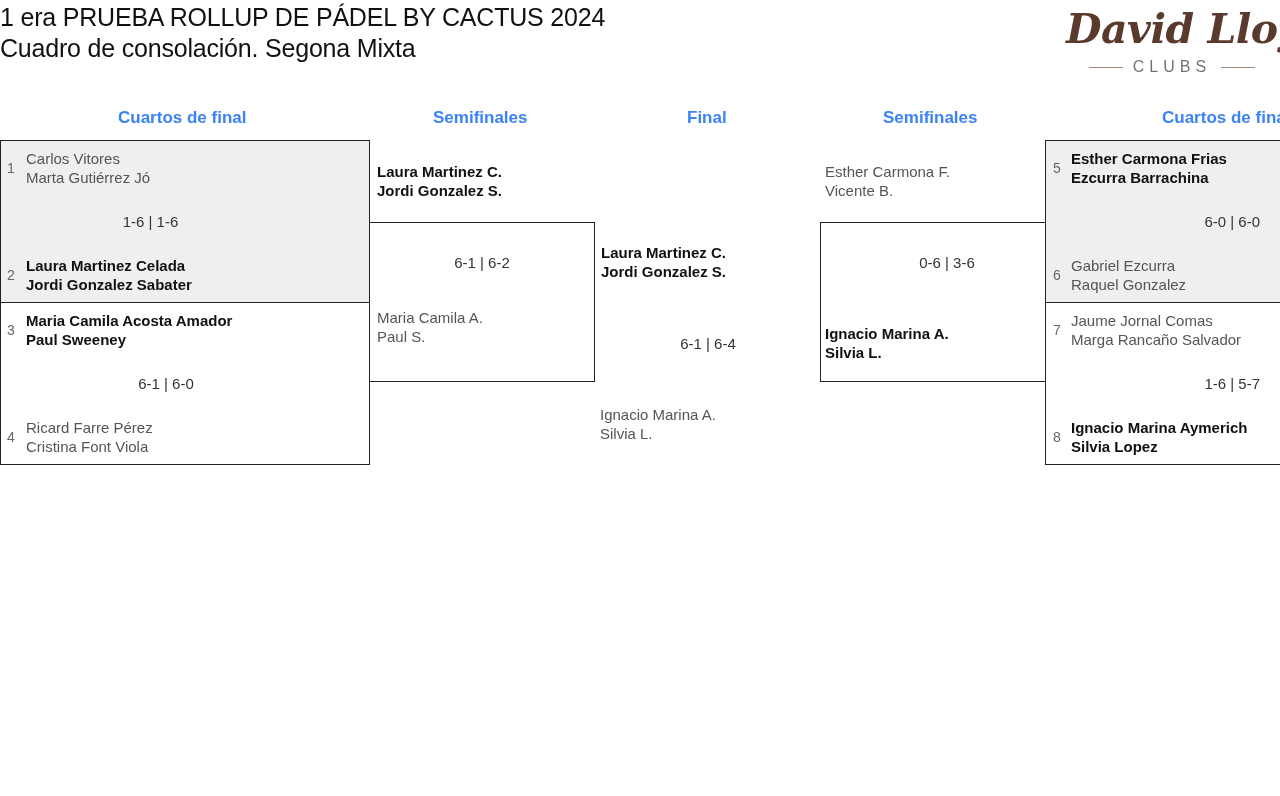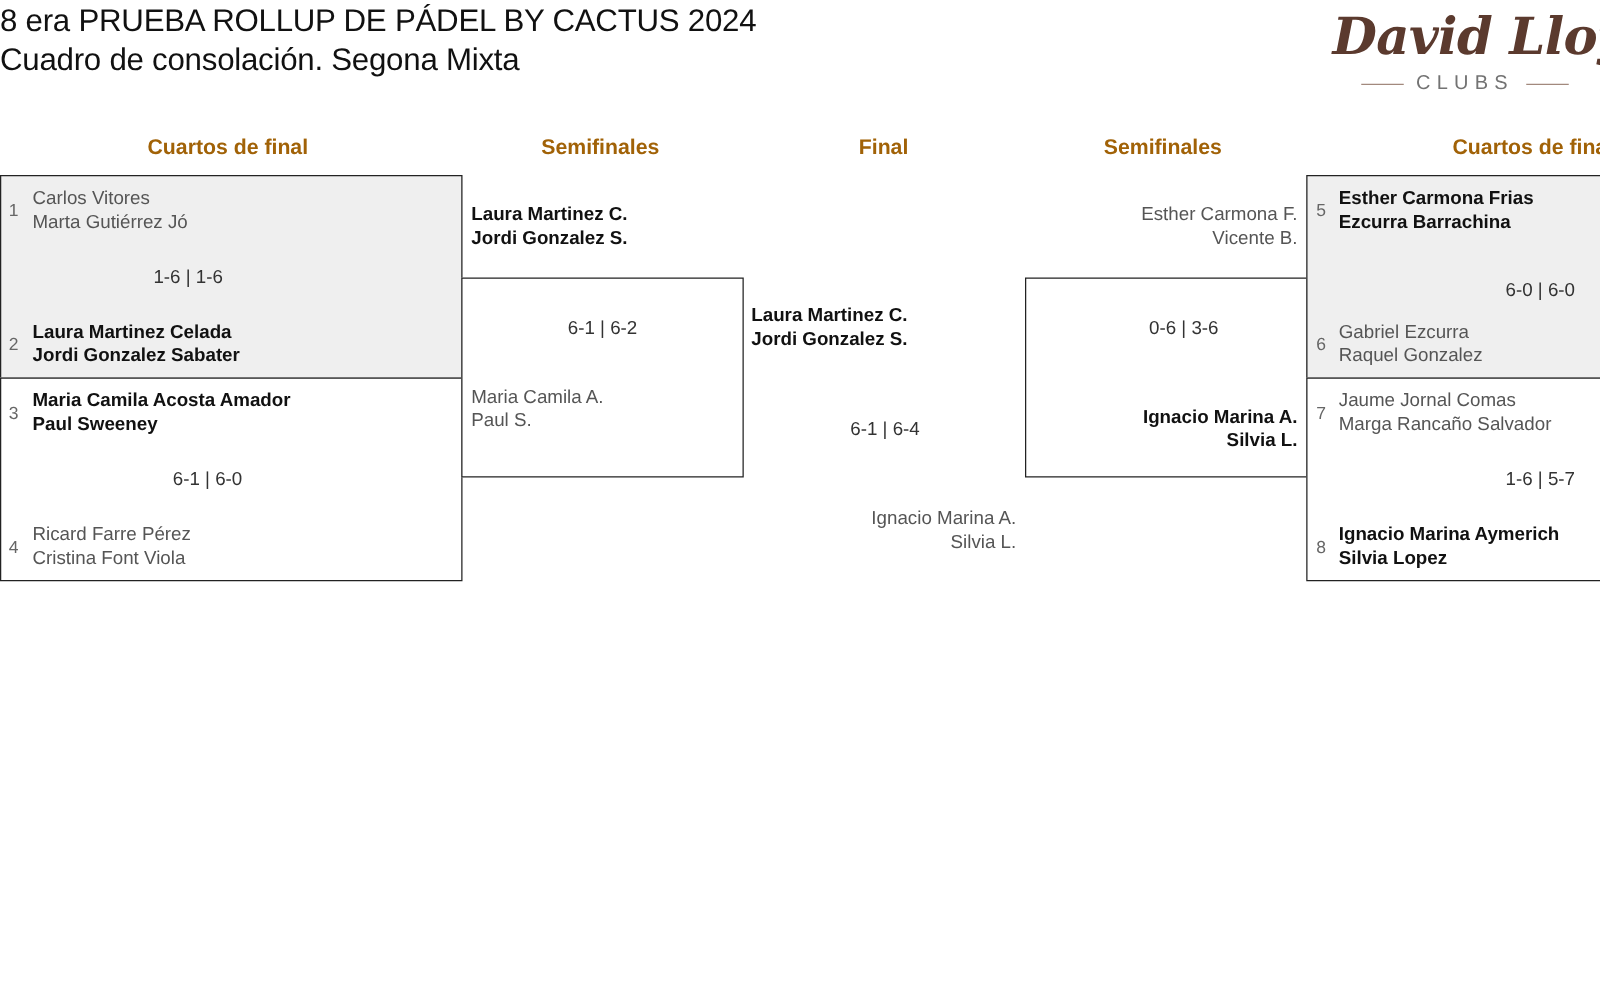--- a/index.html
+++ b/index.html
@@ -72,21 +72,21 @@
   }
   .logo-sub::before { left: -30px; }
   .logo-sub::after  { right: -30px; }
 
   
   .round-head {
     position: absolute;
     top: 108px;
     font-size: 17px;
     font-weight: 700;
-    color: #a16207;
+    color: #3b82f6;
     white-space: nowrap;
   }
 
   
   .mbox {
     position: absolute;
     border: 1px solid #222222;
     box-sizing: border-box;
   }
   .mbox.shaded { background: #efefef; }
@@ -95,21 +95,21 @@
   
   .team {
     position: absolute;
     font-size: 15px;
     line-height: 19px;
     white-space: nowrap;
   }
   .team .ln { display: block; }
   .team.win  { color: #111111; font-weight: 700; }
   .team.lose { color: #555555; font-weight: 400; }
-  .team.ralign { text-align: right; }
+  .team.ralign { text-align: left; }
 
   .seed {
     position: absolute;
     font-size: 14px;
     color: #666666;
     font-weight: 400;
     width: 16px;
     text-align: center;
   }
 
@@ -119,21 +119,21 @@
     color: #333333;
     white-space: nowrap;
   }
   .score.center { text-align: center; }
   .score.right  { text-align: right; }
 </style>
 </head>
 <body>
 
 <div class="title-block">
-  <div class="title-line">8 era PRUEBA ROLLUP DE PÁDEL BY CACTUS 2024</div>
+  <div class="title-line">1 era PRUEBA ROLLUP DE PÁDEL BY CACTUS 2024</div>
   <div class="title-line">Cuadro de consolación. Segona Mixta</div>
 </div>
 
 <div class="logo">
   <div class="logo-script">David Lloyd</div>
   <div class="logo-sub">CLUBS</div>
 </div>
 
 <div class="round-head" style="left:118px;">Cuartos de final</div>
 <div class="round-head" style="left:433px;">Semifinales</div>
@@ -198,21 +198,21 @@
   <span class="ln">Ignacio Marina A.</span>
   <span class="ln">Silvia L.</span>
 </div>
 
 <div class="mbox shaded" style="left:1045px; top:140px; width:245px; height:163px;"></div>
 <div class="seed" style="left:1049px; top:160px;">5</div>
 <div class="team win" style="left:1071px; top:149px;">
   <span class="ln">Esther Carmona Frias</span>
   <span class="ln">Ezcurra Barrachina</span>
 </div>
-<div class="score right" style="left:1045px; top:213px; width:215px;margin-top:11px;">6-0 | 6-0</div>
+<div class="score right" style="left:1045px; top:213px; width:215px;">6-0 | 6-0</div>
 <div class="seed" style="left:1049px; top:267px;">6</div>
 <div class="team lose" style="left:1071px; top:256px;">
   <span class="ln">Gabriel Ezcurra</span>
   <span class="ln">Raquel Gonzalez</span>
 </div>
 
 <div class="mbox white" style="left:1045px; top:302px; width:245px; height:163px;"></div>
 <div class="seed" style="left:1049px; top:322px;">7</div>
 <div class="team lose" style="left:1071px; top:311px;">
   <span class="ln">Jaume Jornal Comas</span>

